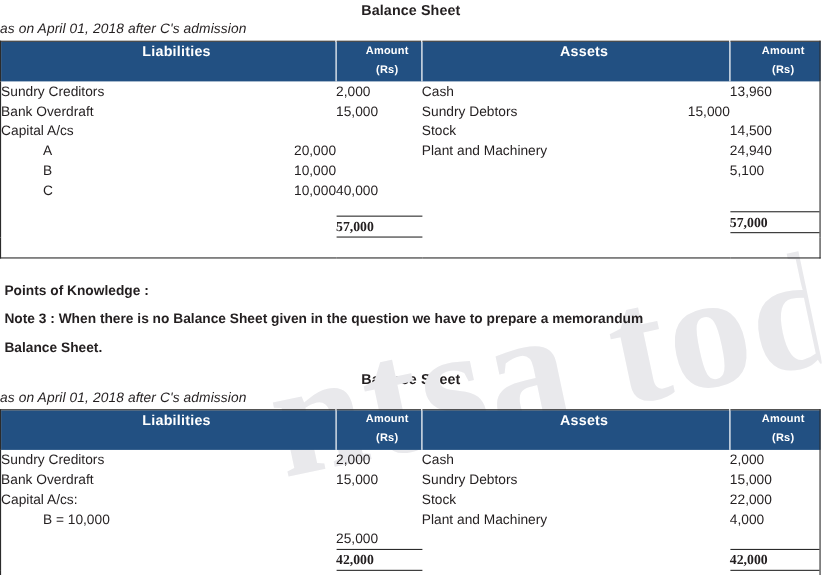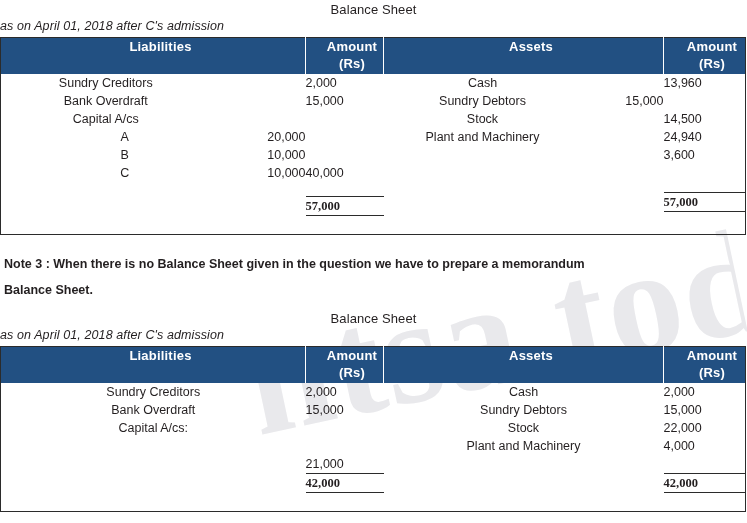--- a/index.html
+++ b/index.html
@@ -41,21 +41,21 @@
     transform: rotate(-12deg);
     white-space: nowrap;
     overflow: hidden;
     user-select: none;
   }
 
   
   .sheet-title {
     text-align: center;
     font-size: 13px;
-    font-weight: 400;
+    font-weight: 700;
     line-height: 16px;
     letter-spacing: 0.1px;
   }
   .sheet-subtitle {
     text-align: left;
     font-size: 12.5px;
     font-style: italic;
     line-height: 16px;
     letter-spacing: 0.1px;
   }
@@ -83,41 +83,41 @@
     font-size: 13px;
     font-weight: 700;
     text-align: center;
     height: 36px;
     line-height: 17px;
     border-right: 1px solid #ffffff;
     letter-spacing: 0.2px;
     padding-left: 15px;
   }
   .hdr th.last { border-right: 0; }
-  .hdr th.amt { font-size: 13px; }
+  .hdr th.amt { font-size: 10px; }
 
   
   .col-part   { border-right: 1px solid #2b2b2b; }
   .col-amount { border-right: 1.5px solid #2b2b2b; }
 
   .body-cell {
     padding: 4px 0 0 0;
     background: transparent;
   }
 
   .rows { width: 100%; border-collapse: collapse; table-layout: fixed; }
   .rows td {
     font-size: 12.5px;
     line-height: 18px;
     height: 18px;
     padding: 0;
     vertical-align: top;
     white-space: nowrap;
   }
-  .lbl    { padding-left: 8px; text-align: center; }
+  .lbl    { padding-left: 8px; text-align: left; }
   .lbl.ind1 { padding-left: 38px; }
   .lbl.ind2 { padding-left: 28px; }
   .sub    { text-align: right; padding-right: 6px; }
   .amt    { text-align: left; padding-right: 8px; }
   .ul     { border-bottom: 1.2px solid #2b2b2b; }
 
   .ital { font-style: italic; }
 
   
   .total-row td {
@@ -285,21 +285,21 @@
           <tr>
                   <td class="amt">&nbsp;</td>
                 </tr>
           <tr>
                   <td class="amt">14,500</td>
                 </tr>
           <tr>
                   <td class="amt">24,940</td>
                 </tr>
           <tr>
-                  <td class="amt">3,600</td>
+                  <td class="amt">5,100</td>
                 </tr>
           <tr class="spacer-row">
                   <td></td>
                 </tr>
           <tr class="spacer-row">
                   <td></td>
                 </tr>
           <tr class="total-row">
             <td class="amt">57,000</td>
           </tr>
@@ -311,20 +311,21 @@
     <tr>
       <td class="col-part" style="height:18px;"></td>
       <td class="col-amount"></td>
       <td class="col-part"></td>
       <td></td>
     </tr>
   </tbody>
     </table>
 
   <div class="notes" style="margin-top:16px;">
+    <div>Points of Knowledge :</div>
     <div>Note 3 : When there is no Balance Sheet given in the question we have to prepare a memorandum</div>
     <div>Balance Sheet.</div>
   </div>
 
   <div class="sheet-title" style="margin-top:8px;">Balance Sheet</div>
   <div class="sheet-subtitle">as on April 01, 2018 after C's admission</div>
 
   <table class="bs-table" style="margin-top:3px;">
     <colgroup>
       <col style="width:305px;">
@@ -351,20 +352,23 @@
           <tbody>
                 <tr>
                   <td class="lbl">Sundry Creditors</td>
                 </tr>
           <tr>
                   <td class="lbl">Bank Overdraft</td>
                 </tr>
           <tr>
                   <td class="lbl">Capital A/cs:</td>
                 </tr>
+          <tr>
+                  <td class="lbl ind1">B = 10,000</td>
+                </tr>
           <tr class="total-row">
             <td class="lbl blank">&nbsp;</td>
           </tr>
         </tbody>
             </table>
       </td>
       <td class="body-cell col-amount">
         <table class="rows">
           <tbody>
                 <tr>
@@ -373,21 +377,21 @@
           <tr>
                   <td class="amt">15,000</td>
                 </tr>
           <tr>
                   <td class="amt">&nbsp;</td>
                 </tr>
           <tr>
                   <td class="amt">&nbsp;</td>
                 </tr>
           <tr>
-                  <td class="amt">21,000</td>
+                  <td class="amt">25,000</td>
                 </tr>
           <tr class="total-row">
             <td class="amt">42,000</td>
           </tr>
         </tbody>
             </table>
       </td>
       <td class="body-cell col-part">
         <table class="rows">
           <tbody>

